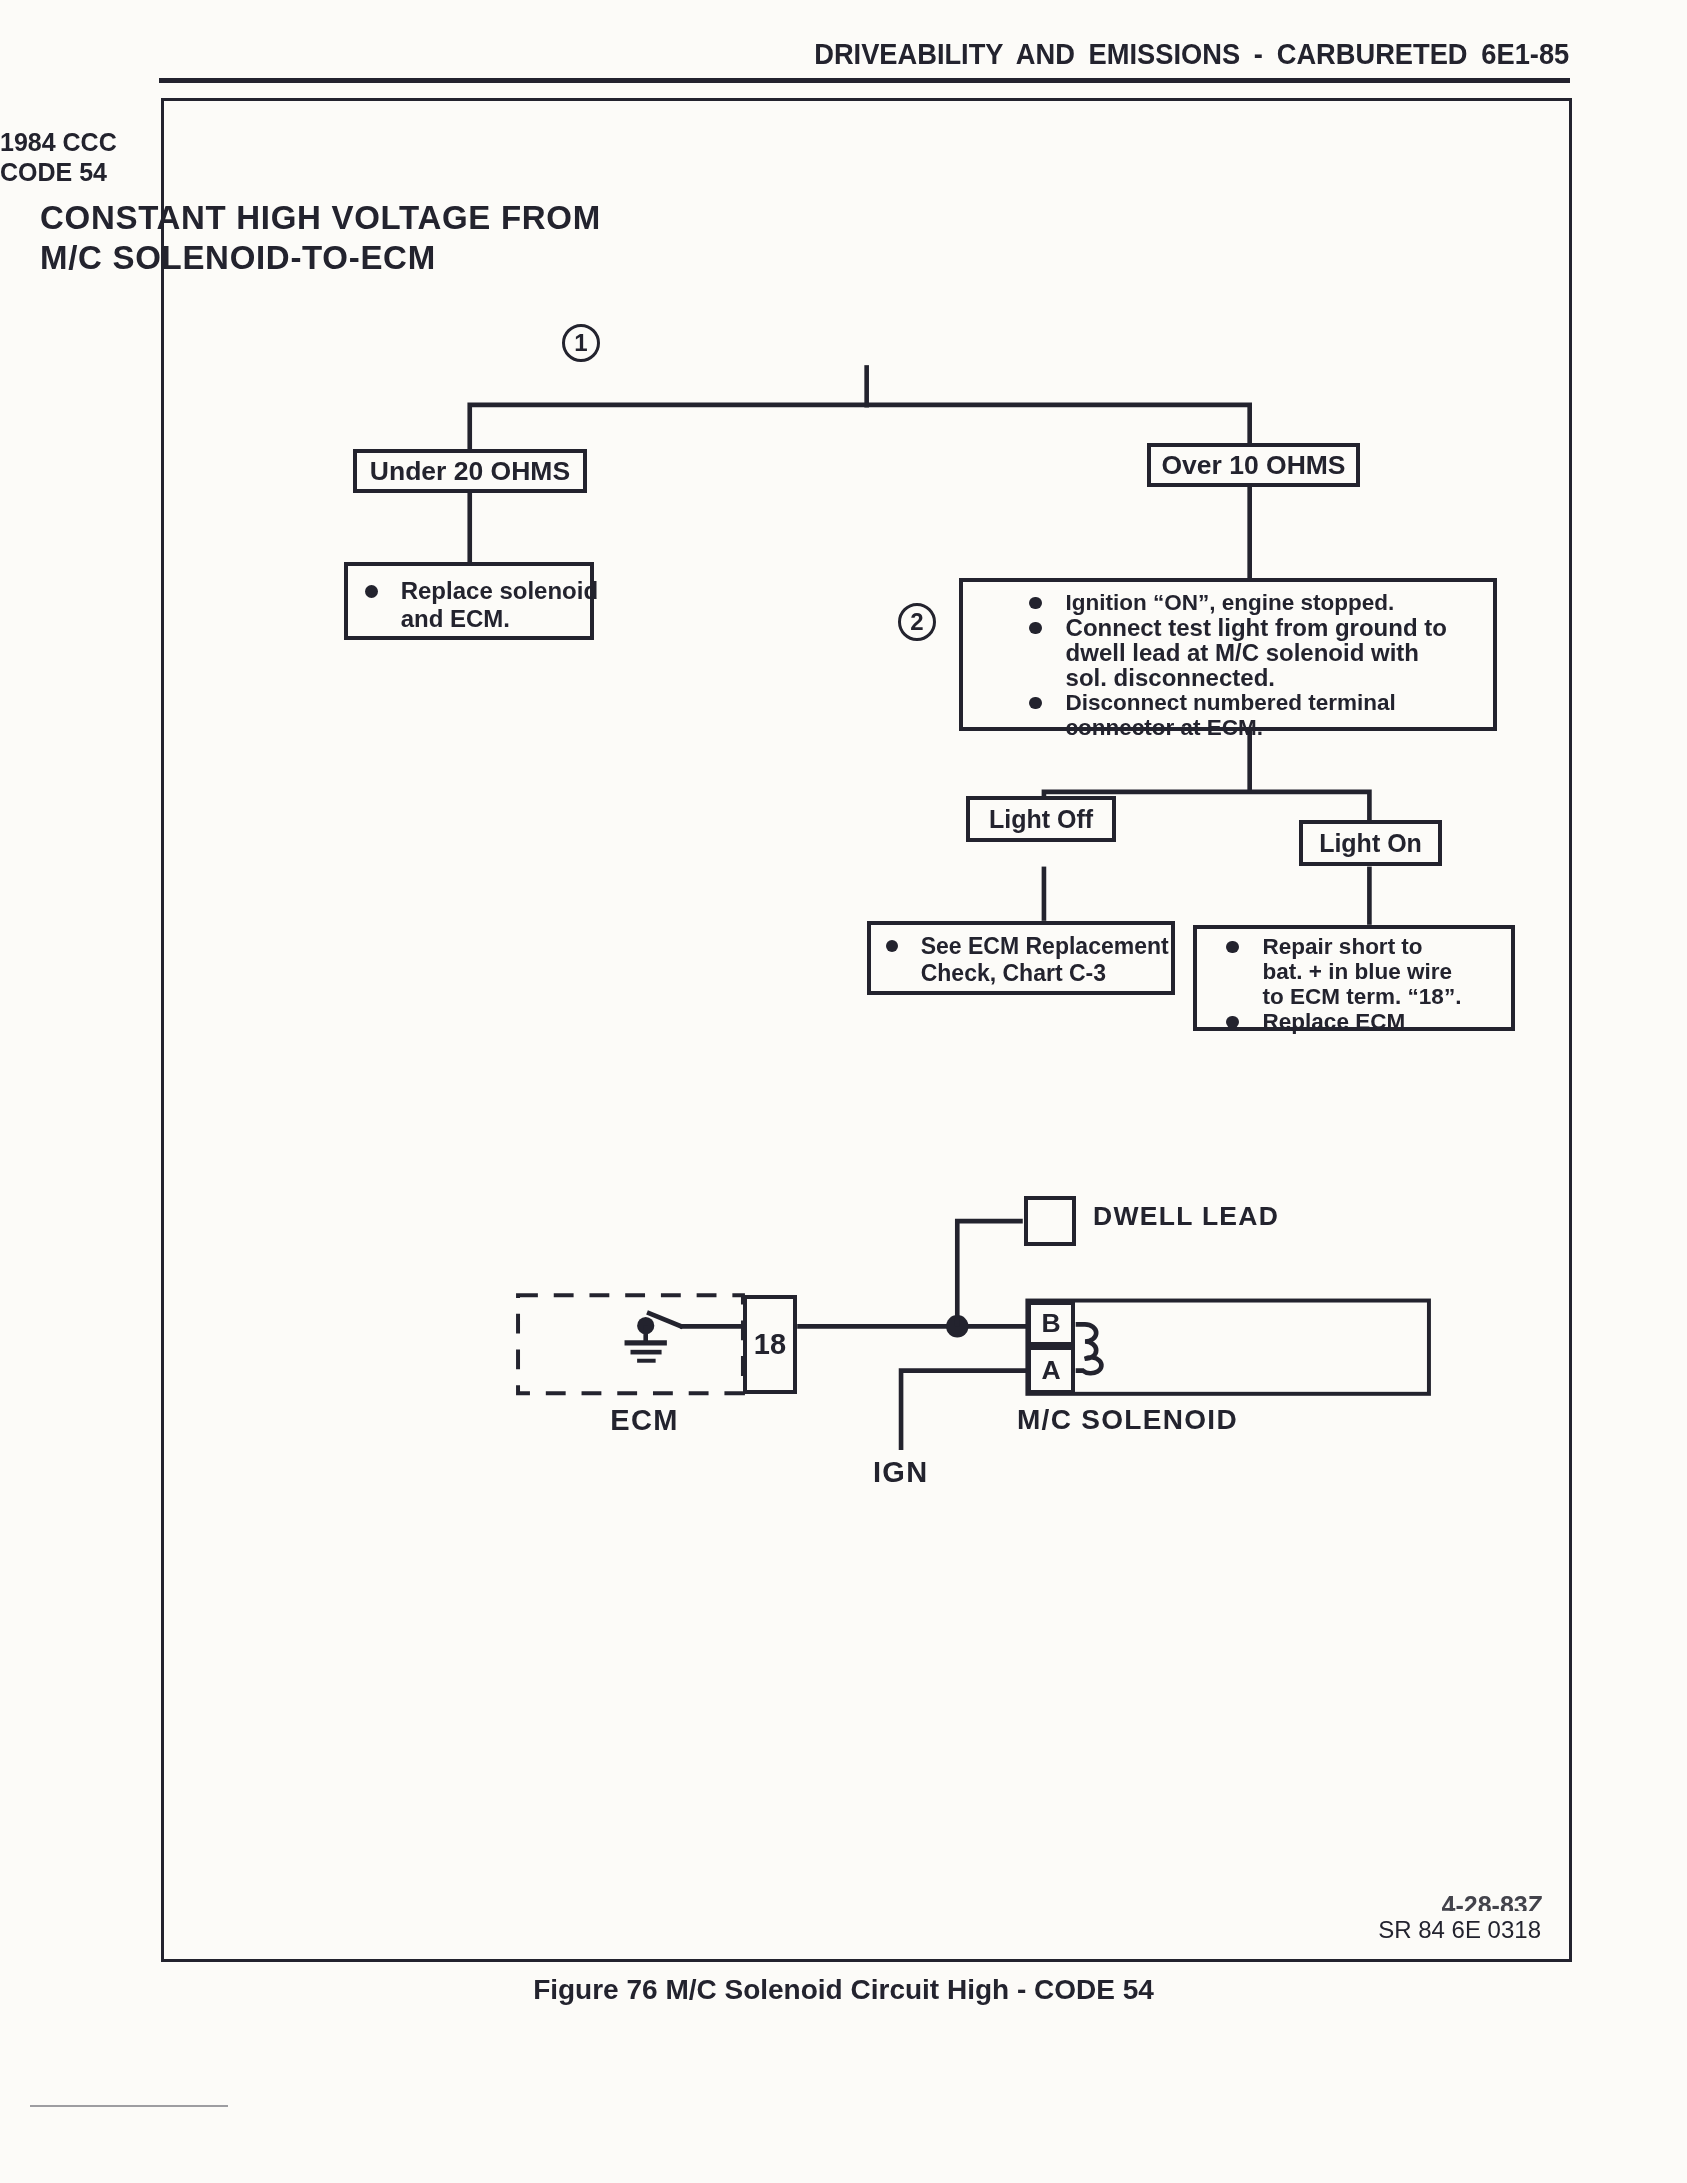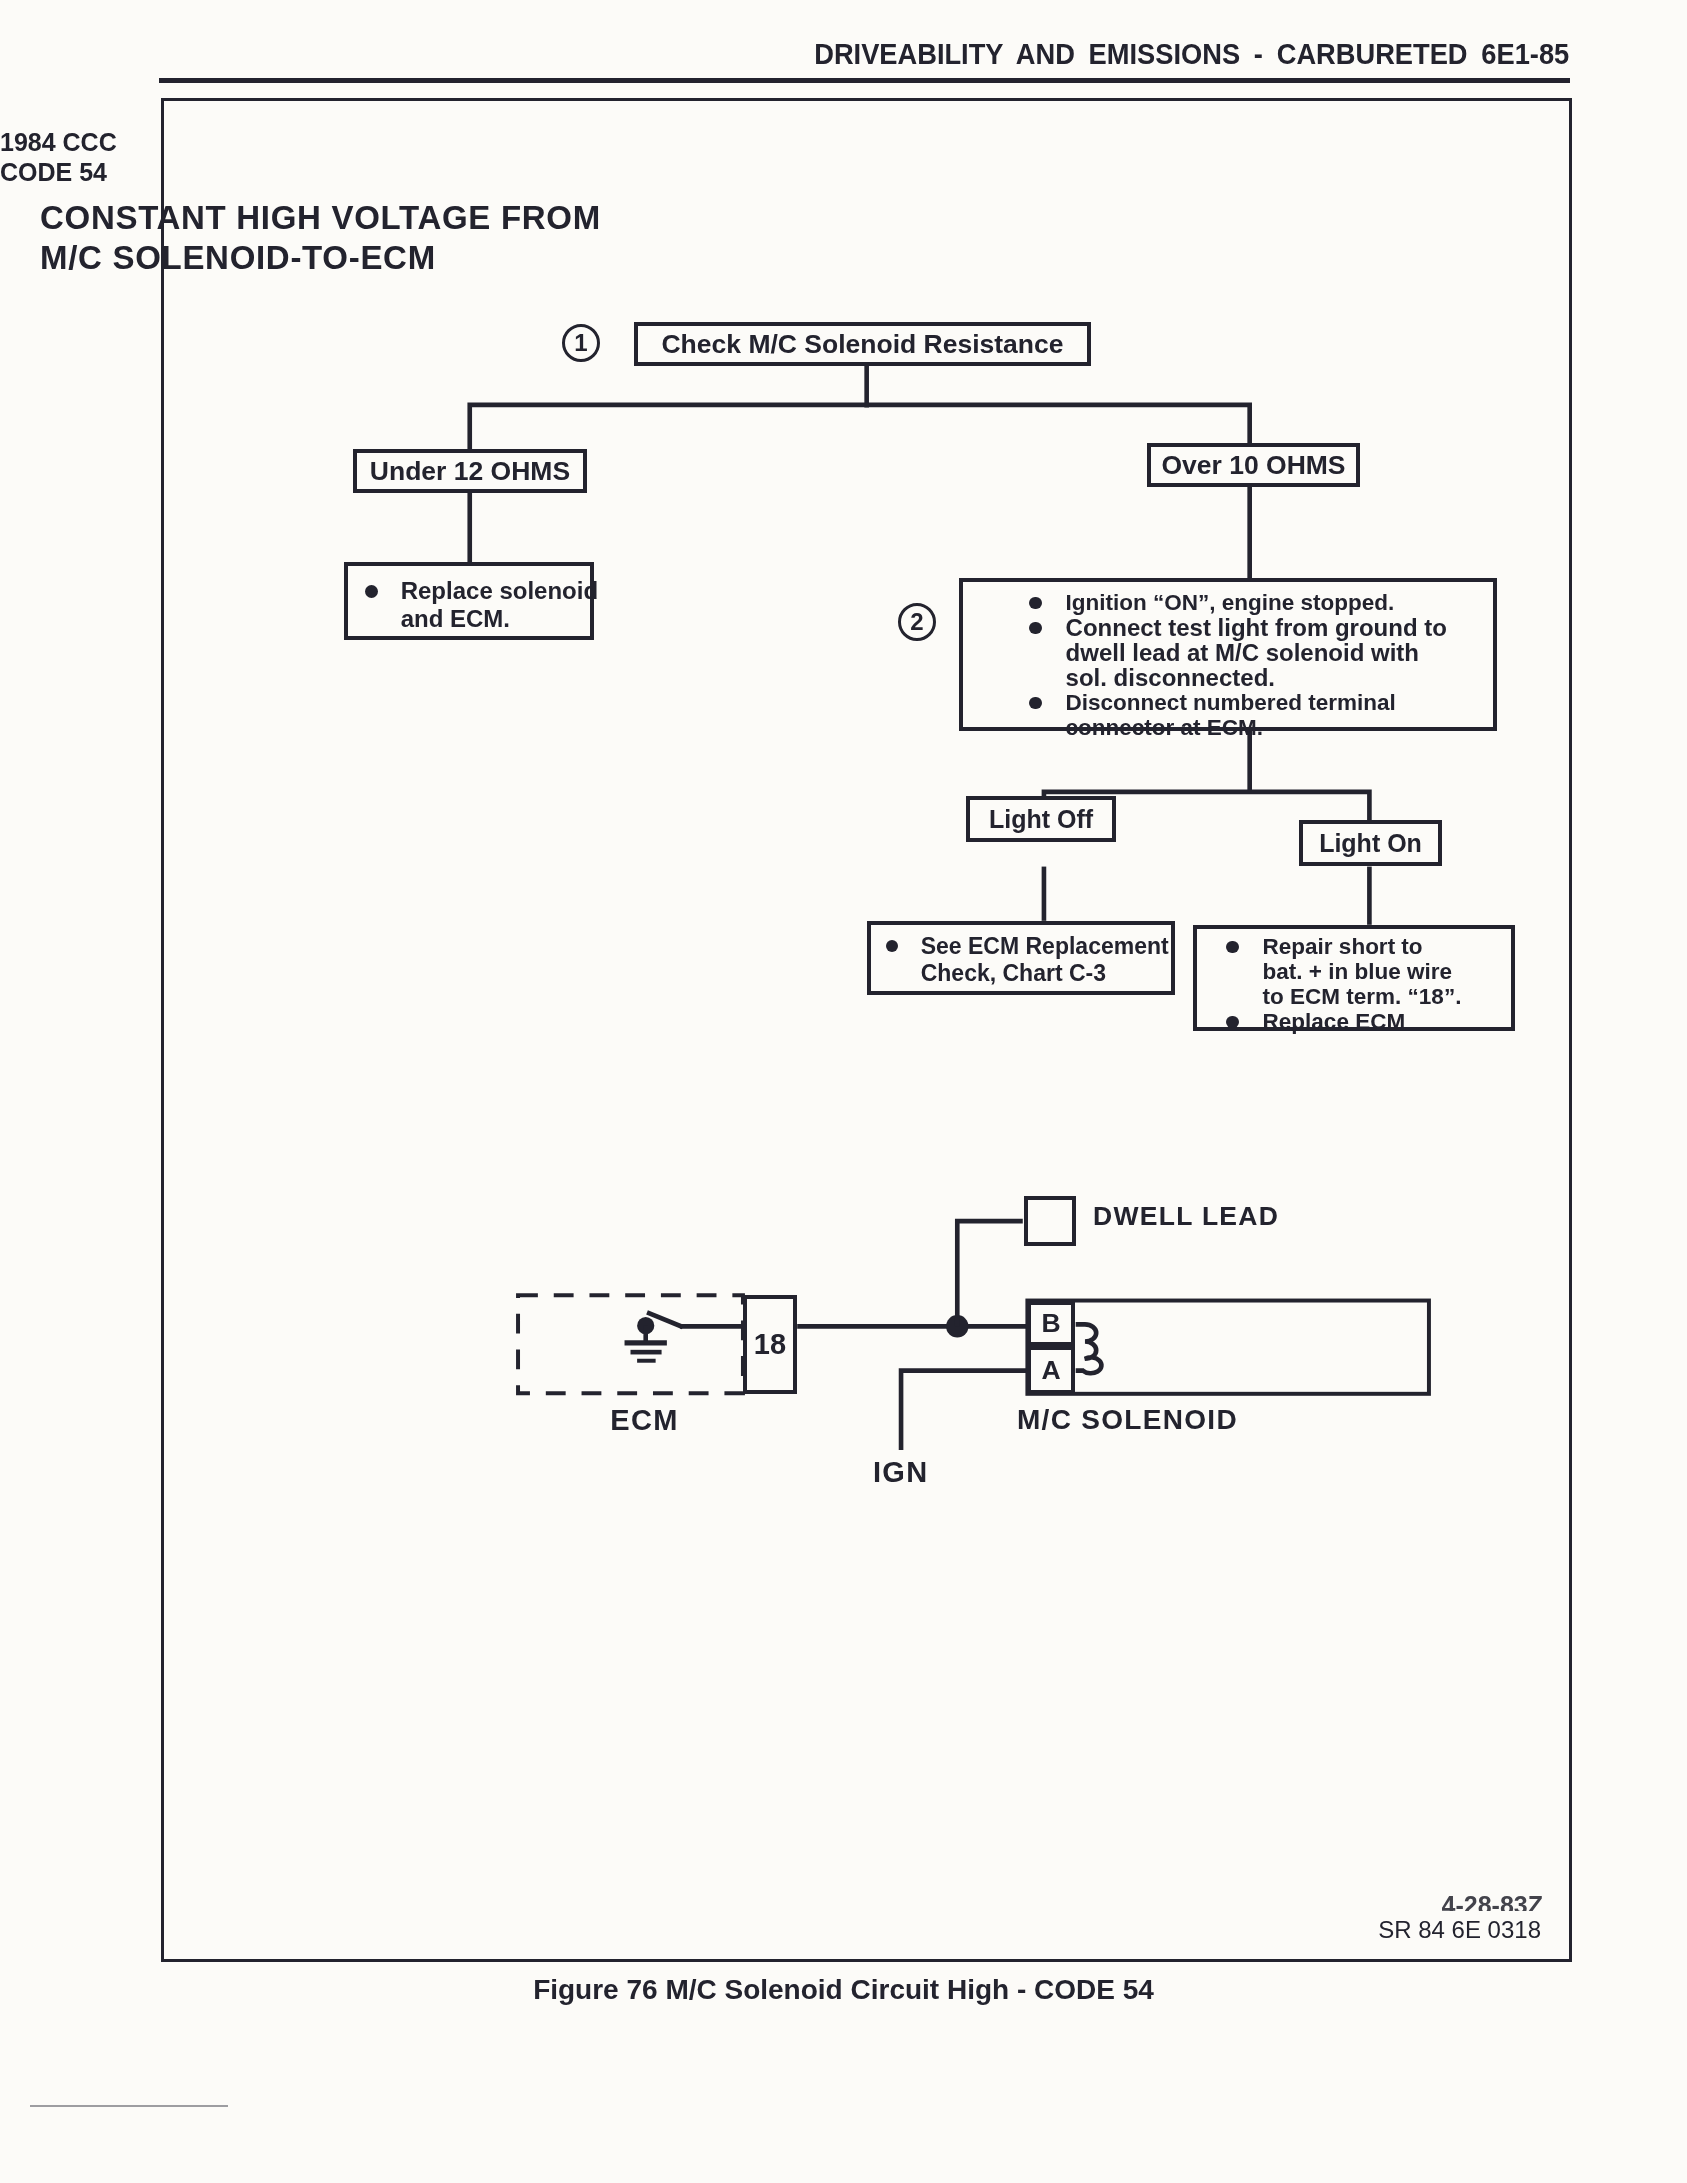--- a/index.html
+++ b/index.html
@@ -80,26 +80,23 @@
   </svg>
 
   <div class="abs t-center ccc" style="top:127px">1984 CCC</div>
   <div class="abs t-center ccc" style="top:157px">CODE 54</div>
   <div class="abs t-center big-title" style="top:198px">CONSTANT HIGH VOLTAGE FROM</div>
   <div class="abs t-center big-title" style="top:238px">M/C SOLENOID-TO-ECM</div>
 
   <div class="abs circle" style="left:562px;top:324px">
     <span>1</span>
   </div>
-  <div class="abs fbox center" style="left:634px;top:322px;width:457px;height:44px">
-    <span class="lbl" style="font-size:26.5px">Check M/C Solenoid Resistance</span>
-  </div>
 
   <div class="abs fbox center" style="left:353px;top:449px;width:234px;height:44px">
-    <span class="lbl" style="font-size:26.5px">Under 12 OHMS</span>
+    <span class="lbl" style="font-size:26.5px">Under 20 OHMS</span>
   </div>
   <div class="abs fbox center" style="left:1147px;top:443px;width:213px;height:44px">
     <span class="lbl" style="font-size:26.5px">Over 10 OHMS</span>
   </div>
 
   <div class="abs fbox" style="left:344px;top:562px;width:250px;height:78px">
     <div class="bullets" style="padding:10.6px 0 0 17px">
       <div class="bullet">
         <span class="dot" style="width:13.2px;height:13.2px;margin:8px 22.5px 0 0"></span>
         <div class="blines lbl" style="font-size:24px;line-height:28px">

